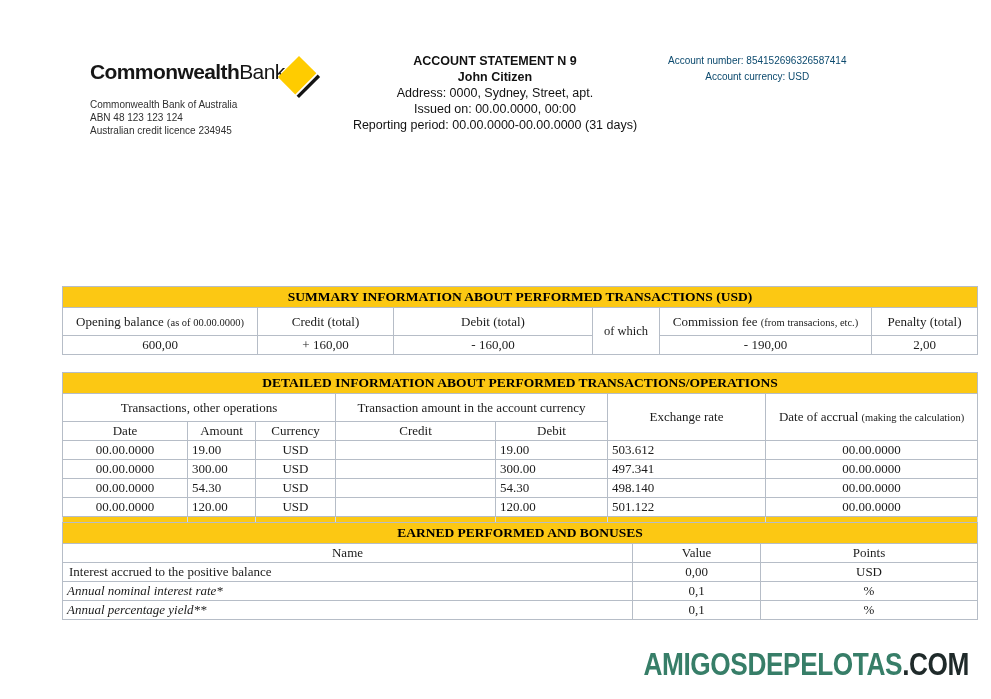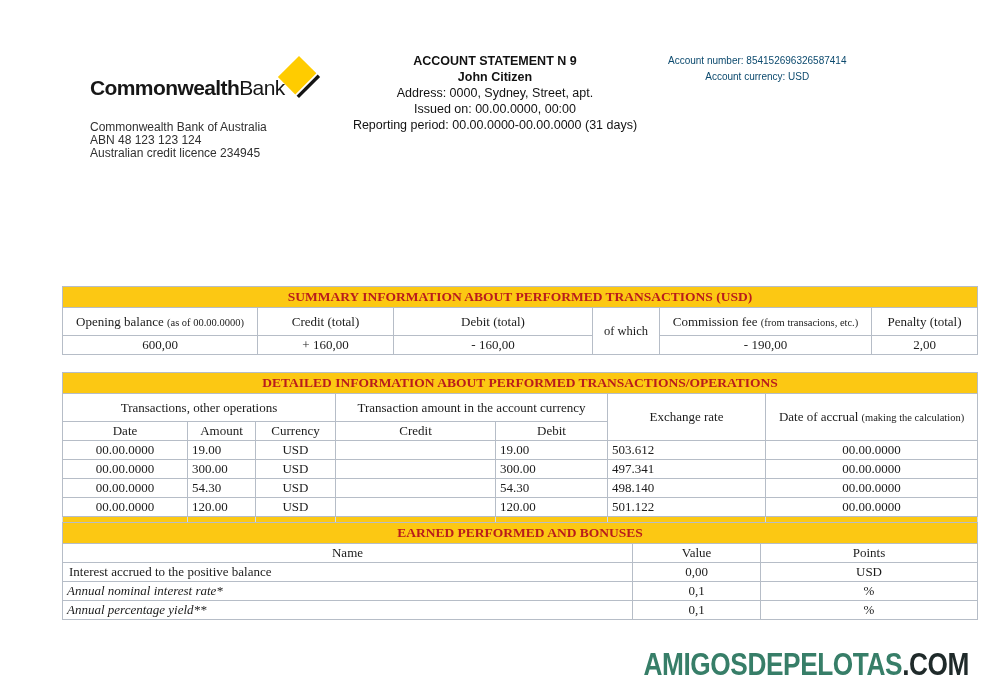--- a/index.html
+++ b/index.html
@@ -3,35 +3,35 @@
 <meta charset="utf-8">
 <style>
   * { margin:0; padding:0; box-sizing:border-box; }
   html,body { background:#ffffff; }
   .page {
     position:relative; width:991px; height:699px; background:#ffffff;
     font-family:"Liberation Sans", sans-serif; color:#1a1a1a; overflow:hidden;
   }
   
   .header-left { position:absolute; left:90px; top:60px; }
-  .wordmark { font-size:21px; letter-spacing:-0.6px; white-space:nowrap; color:#161616;margin-top:16px; }
+  .wordmark { font-size:21px; letter-spacing:-0.6px; white-space:nowrap; color:#161616; }
   .wordmark .b { font-weight:800; }
   .wordmark .l { font-weight:400; }
-  .bank-sub { margin-top:21px; font-size:12px; line-height:13px; color:#303030; }
+  .bank-sub { margin-top:14px; font-size:10px; line-height:13px; color:#303030; }
   .diamond { position:absolute; left:277px; top:55px; width:44px; height:44px; }
   .header-center { position:absolute; left:315px; top:53px; width:360px; text-align:center;
     font-size:12.5px; line-height:16px; color:#121212; }
   .header-center .t1 { font-weight:600;text-align:center; }
   .header-center .t2 { font-weight:700; }
   .header-right { position:absolute; left:668px; top:53px; font-size:10px; line-height:16px; color:#0c4a6e;text-align:center; }
   
   table { border-collapse:collapse; table-layout:fixed; font-family:"Liberation Serif", serif;
     font-size:13px; color:#1b1b1b; position:absolute; left:62px; width:915px; }
   td { border:1px solid #b6bdc7; text-align:center; vertical-align:middle; padding:1px 4px; overflow:hidden; }
-  .ybar td { background:#FCC813; color:#b91c1c; font-weight:bold; font-size:13.5px; padding:2px 16px; }
+  .ybar td { background:#FCC813; color:#000000; font-weight:bold; font-size:13.5px; padding:2px 16px; }
   .yfoot td { background:#FCC813; border-color:#d8dde3; height:13px; }
   .small { font-size:10.5px; }
   .num-r { text-align:left; padding-right:9px; }
   .cell-left { text-align:left; padding-left:6px; }
   .cell-right-it { text-align:left; padding-right:6px; font-style:italic; }
   .hrow td { height:28px; }
   .vrow td { height:17px; }
   .drow td { height:15px; }
   .subhead td { height:16px; }
   .t-summary { top:286px; }

